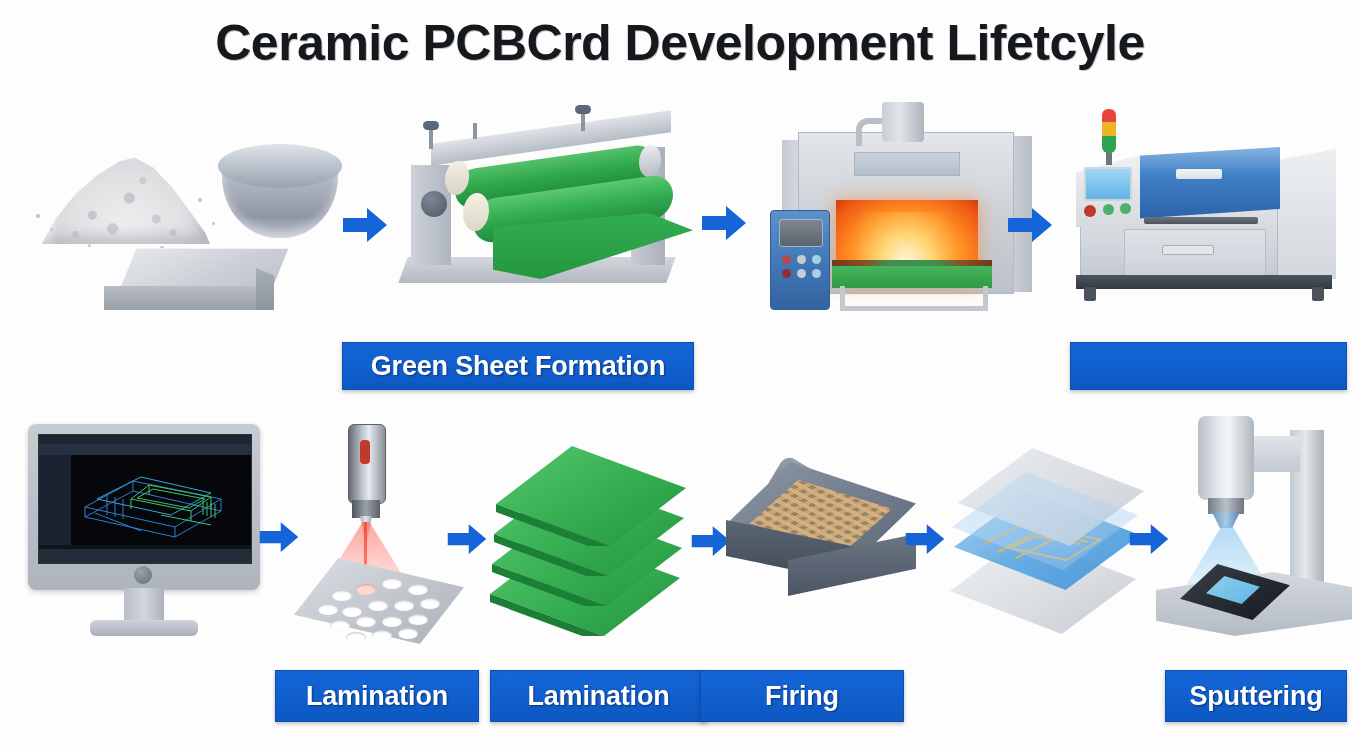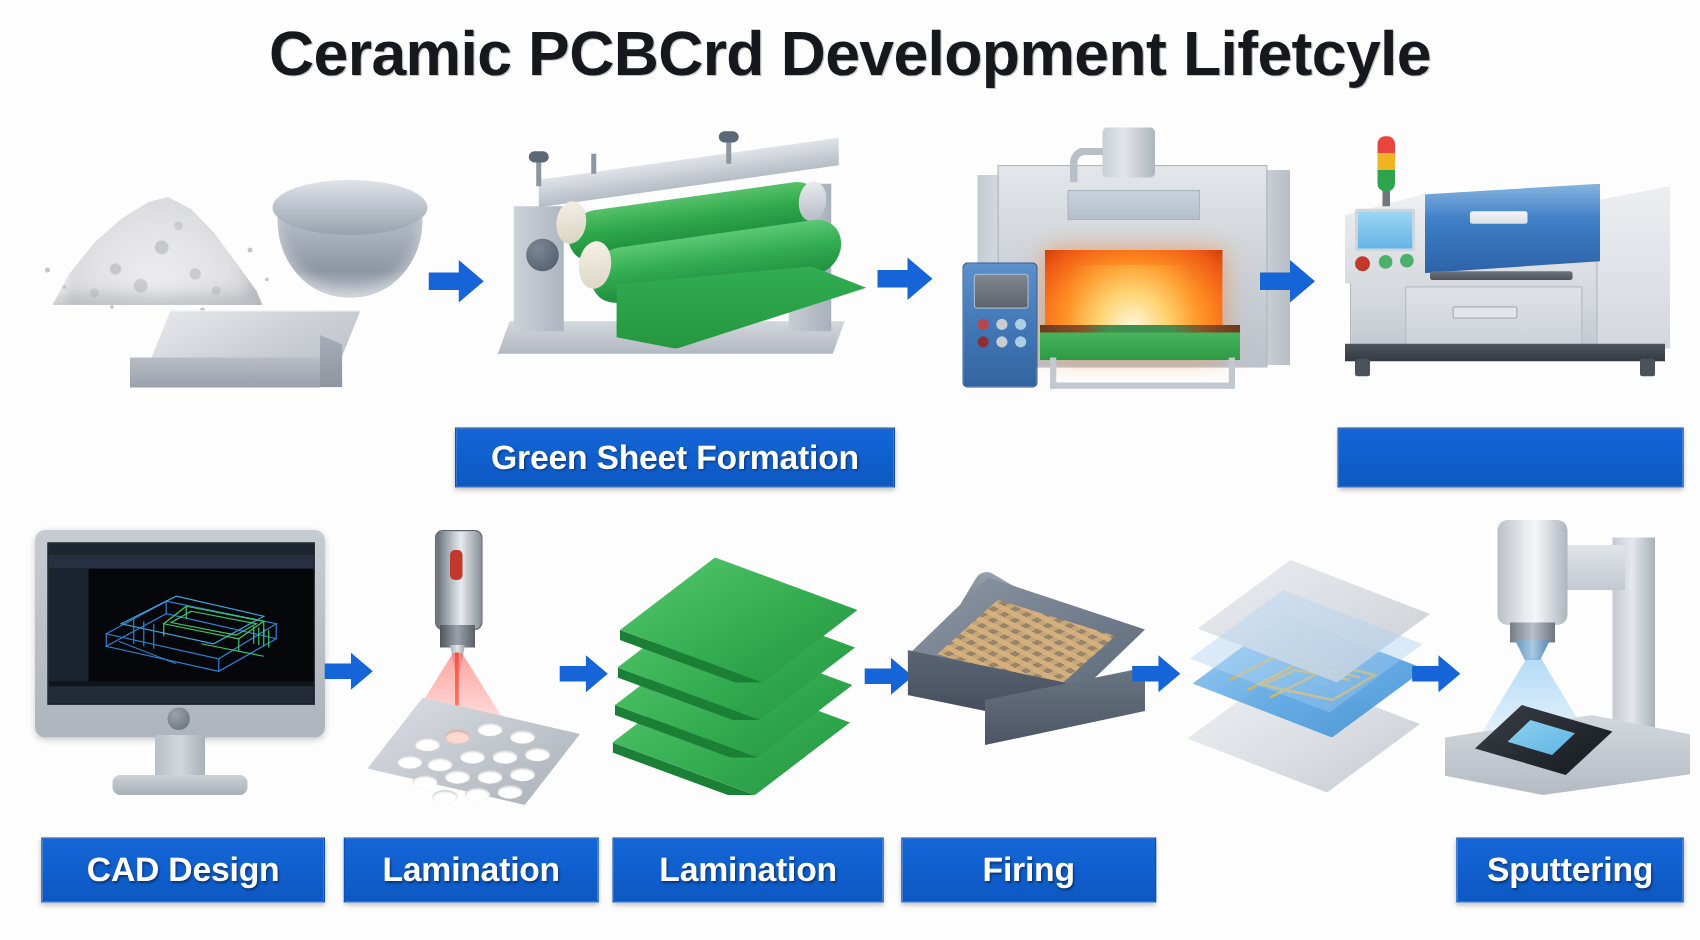--- a/index.html
+++ b/index.html
@@ -419,21 +419,21 @@
     <div class="f-btn" style="position:absolute;left:26px;top:110px;width:12px;height:12px;background:#c0392b;"></div>
     <div class="f-btn" style="position:absolute;left:45px;top:109px;width:11px;height:11px;background:#4caf6a;"></div>
     <div class="f-btn" style="position:absolute;left:62px;top:108px;width:11px;height:11px;background:#4caf6a;"></div>
     <div class="lm-towerpole"></div>
     <div class="lm-tower"></div>
     <div class="lm-base"></div>
     <div class="lm-foot" style="left:26px;top:192px;"></div>
     <div class="lm-foot" style="left:254px;top:192px;"></div>
   </div>
 
-  <div class="bar" style="left:364px;top:342px;width:350px;height:46px;">
+  <div class="bar" style="left:342px;top:342px;width:350px;height:46px;">
     <span>Green Sheet Formation</span>
   </div>
   <div class="bar" style="left:1070px;top:342px;width:275px;height:46px;">
     <span></span>
   </div>
 
   <div class="mon">
     <div class="mon-frame"></div>
     <div class="mon-screen">
       <div class="mon-topbar"></div>
@@ -559,29 +559,26 @@
     <div class="sp-arm"></div>
     <div class="sp-chamber"></div>
     <div class="sp-neck"></div>
     <div class="sp-tip"></div>
     <div class="sp-beam"></div>
     <div class="sp-base"></div>
     <div class="sp-wafer"></div>
     <div class="sp-spot"></div>
   </div>
 
-  <div class="bar" style="left:33px;top:670px;width:225px;height:50px;">
-    <span>CAD Design</span>
-  </div>
   <div class="bar" style="left:275px;top:670px;width:202px;height:50px;">
     <span>Lamination</span>
   </div>
   <div class="bar" style="left:490px;top:670px;width:215px;height:50px;">
     <span>Lamination</span>
   </div>
-  <div class="bar" style="left:721px;top:670px;width:202px;height:50px;">
+  <div class="bar" style="left:700px;top:670px;width:202px;height:50px;">
     <span>Firing</span>
   </div>
   <div class="bar" style="left:1165px;top:670px;width:180px;height:50px;">
     <span>Sputtering</span>
   </div>
 
 </div>
 
 </body></html>

